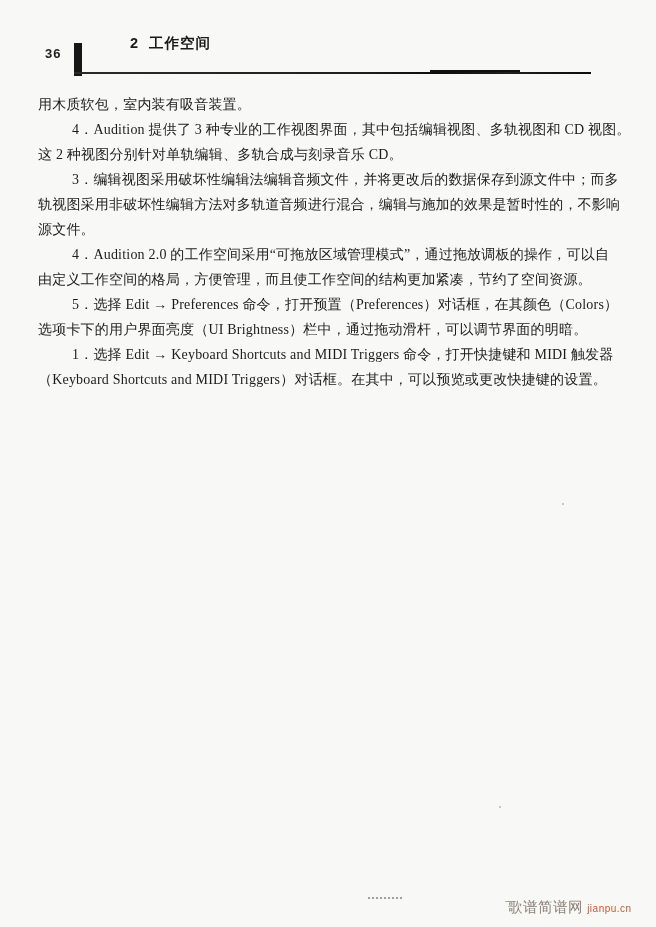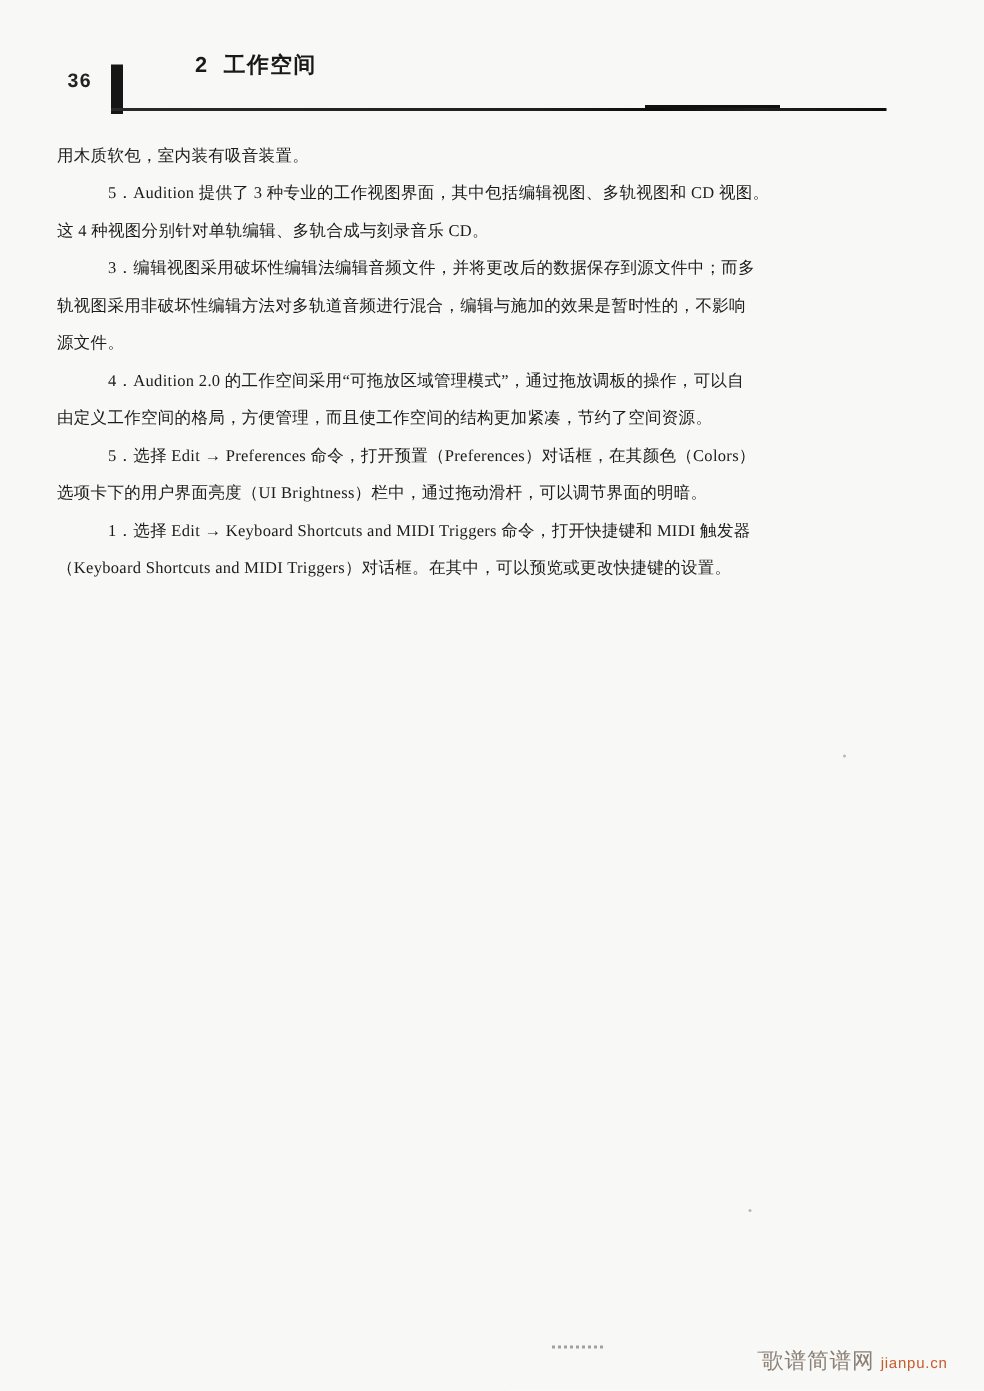--- a/index.html
+++ b/index.html
@@ -40,21 +40,21 @@
     position: absolute; left: 430px; top: 70px;
     width: 90px; height: 2px; background: #111;
   }
 
   
   .body-text {
     position: absolute; left: 38px; top: 92px; width: 586px;
   }
   .line {
     height: 25px; line-height: 25px;
-    font-size: 11px; letter-spacing: 0.2px;
+    font-size: 14px; letter-spacing: 0.2px;
     white-space: nowrap;
   }
   .line.indent { padding-left: 34px; }
 
   
   .footer-mark {
     position: absolute; left: 368px; top: 897px;
     width: 34px; height: 0;
     border-top: 2px dotted #8b8b8b;
     opacity: 0.8;
@@ -83,22 +83,22 @@
   <div class="header">
     <span class="page-number">36</span>
     <div class="header-bar"></div>
     <span class="chapter-title">2  工作空间</span>
     <div class="header-rule"></div>
     <div class="header-rule-artifact"></div>
   </div>
 
   <div class="body-text">
       <div class="line">用木质软包，室内装有吸音装置。</div>
-      <div class="line indent">5．Audition 提供了 3 种专业的工作视图界面，其中包括编辑视图、多轨视图和 CD 视图。</div>
-      <div class="line">这 4 种视图分别针对单轨编辑、多轨合成与刻录音乐 CD。</div>
+      <div class="line indent">4．Audition 提供了 3 种专业的工作视图界面，其中包括编辑视图、多轨视图和 CD 视图。</div>
+      <div class="line">这 2 种视图分别针对单轨编辑、多轨合成与刻录音乐 CD。</div>
       <div class="line indent">3．编辑视图采用破坏性编辑法编辑音频文件，并将更改后的数据保存到源文件中；而多</div>
       <div class="line">轨视图采用非破坏性编辑方法对多轨道音频进行混合，编辑与施加的效果是暂时性的，不影响</div>
       <div class="line">源文件。</div>
       <div class="line indent">4．Audition 2.0 的工作空间采用“可拖放区域管理模式”，通过拖放调板的操作，可以自</div>
       <div class="line">由定义工作空间的格局，方便管理，而且使工作空间的结构更加紧凑，节约了空间资源。</div>
       <div class="line indent">5．选择 Edit → Preferences 命令，打开预置（Preferences）对话框，在其颜色（Colors）</div>
       <div class="line">选项卡下的用户界面亮度（UI Brightness）栏中，通过拖动滑杆，可以调节界面的明暗。</div>
       <div class="line indent">1．选择 Edit → Keyboard Shortcuts and MIDI Triggers 命令，打开快捷键和 MIDI 触发器</div>
       <div class="line">（Keyboard Shortcuts and MIDI Triggers）对话框。在其中，可以预览或更改快捷键的设置。</div>
     </div>

